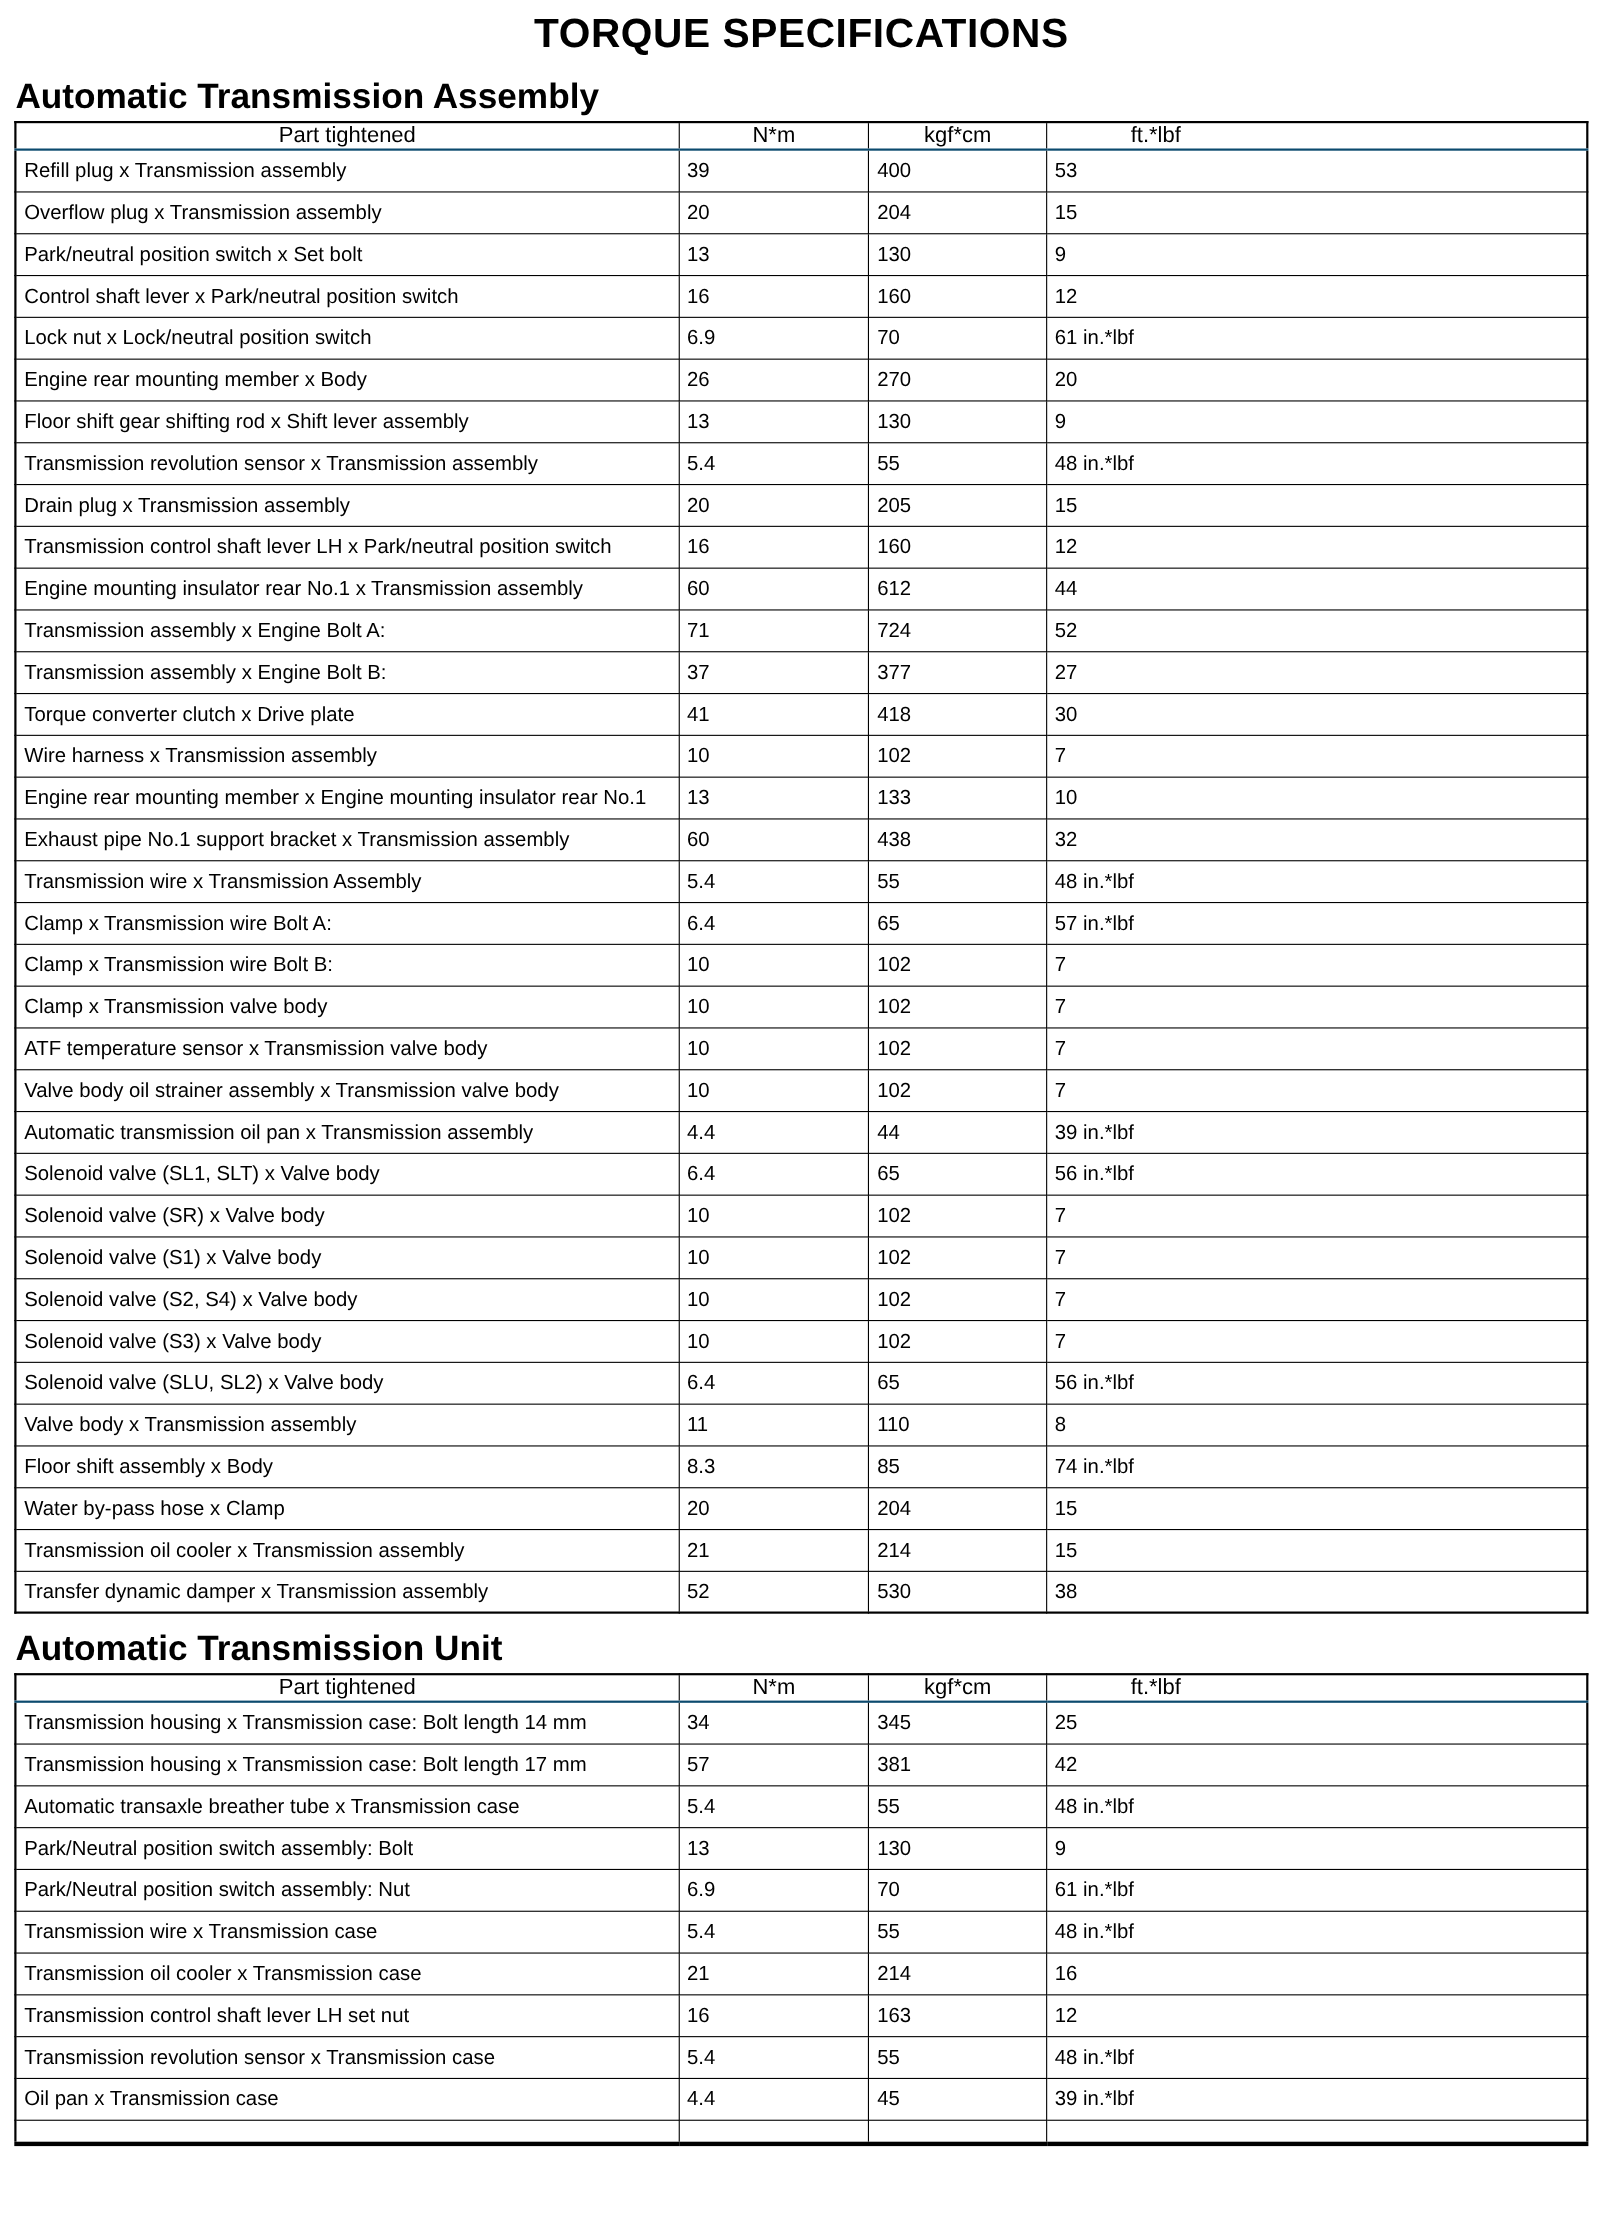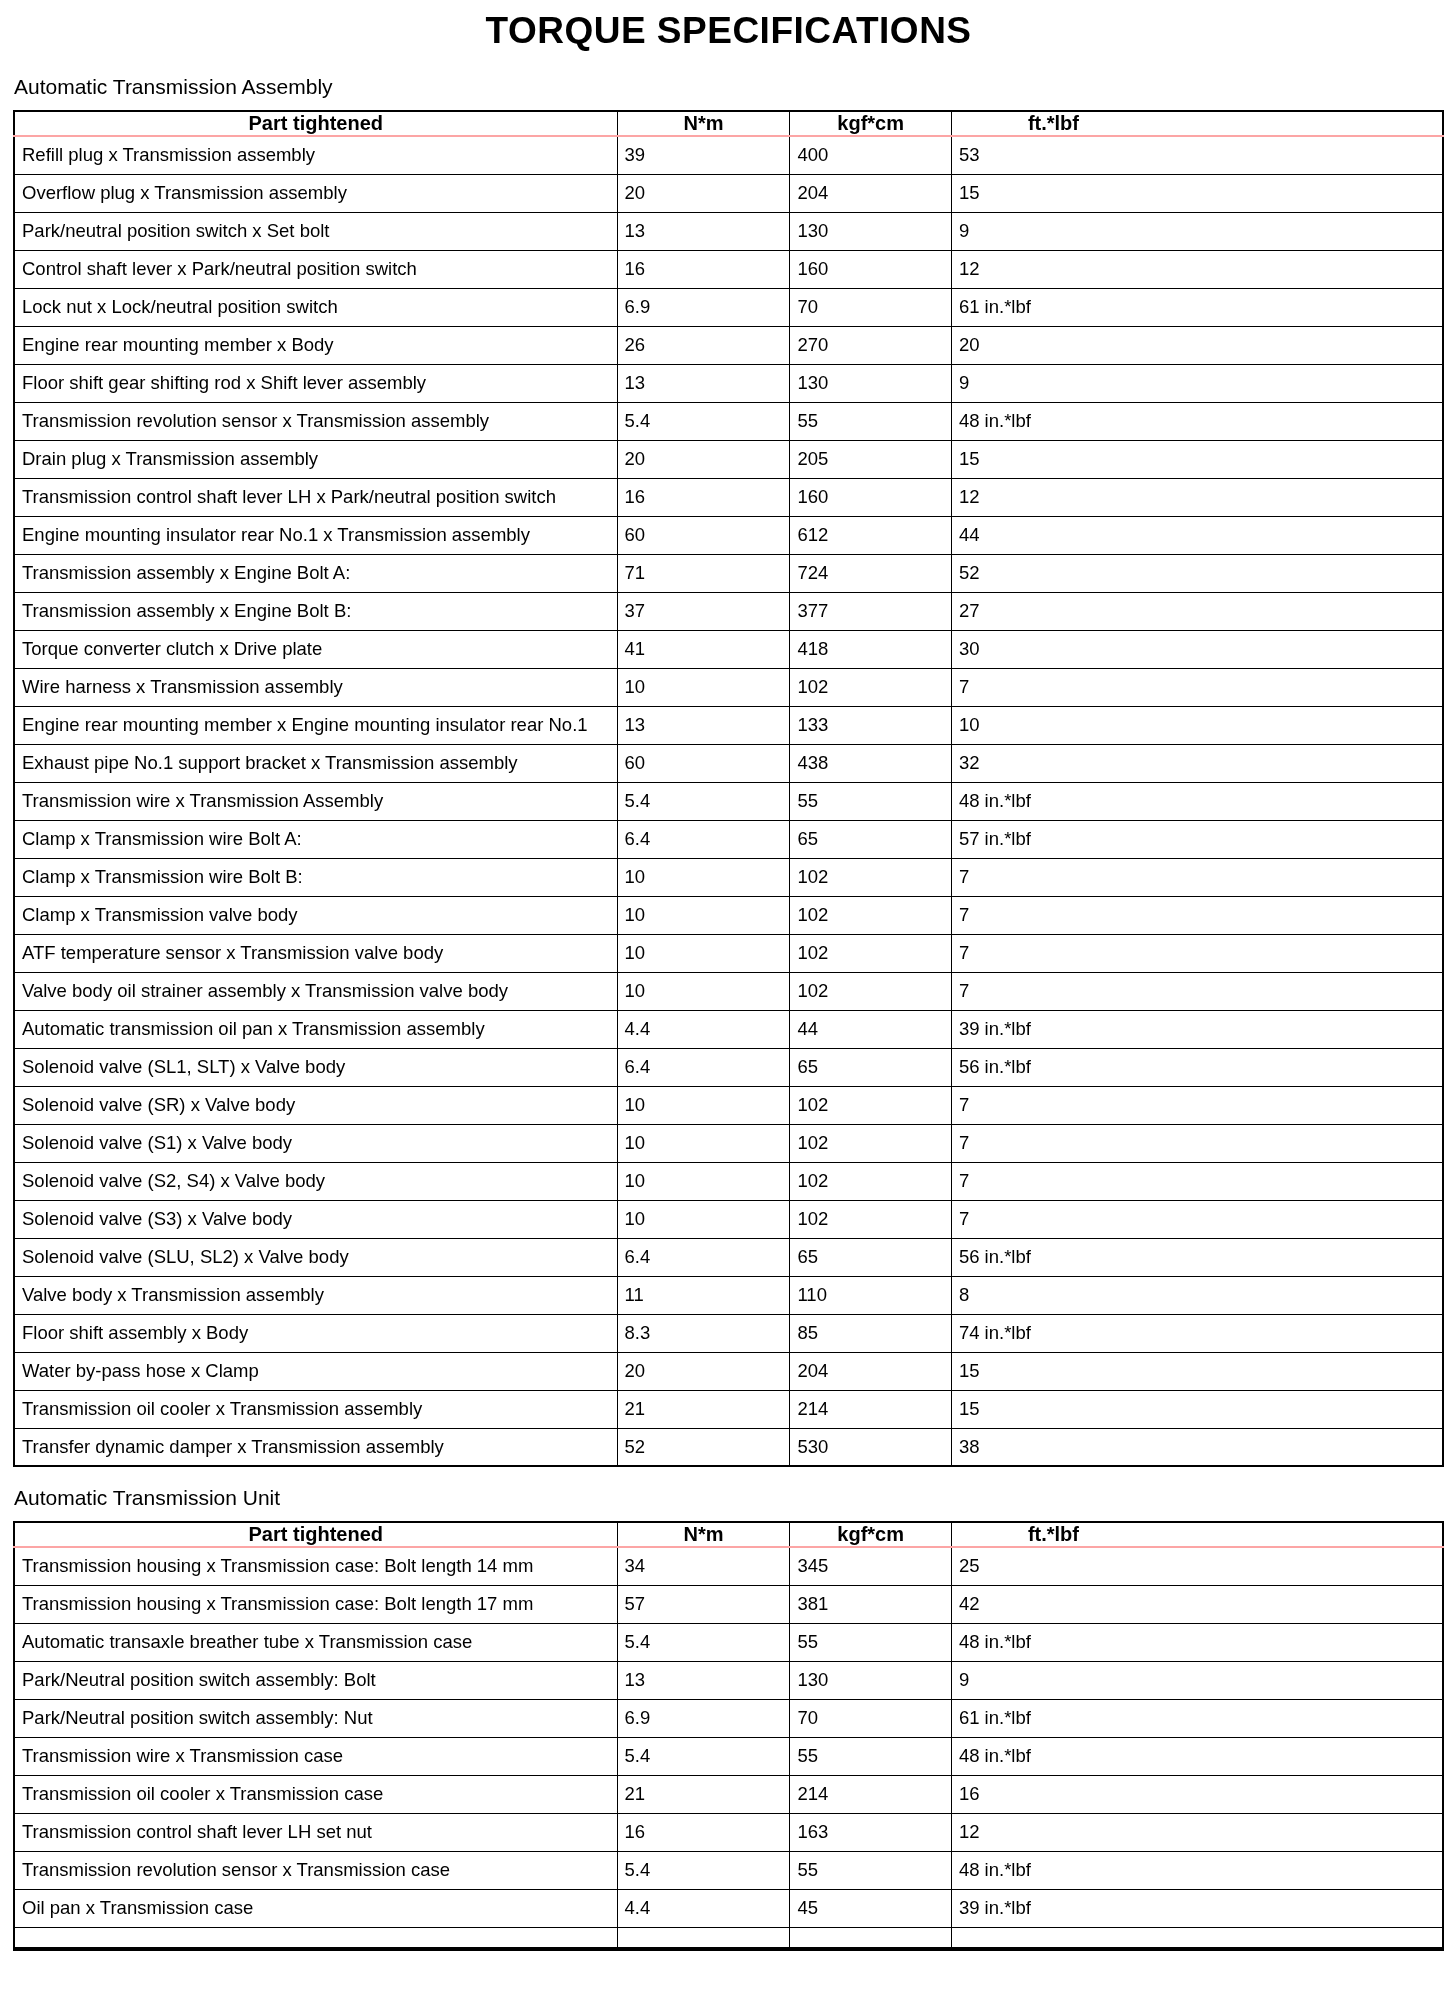--- a/index.html
+++ b/index.html
@@ -20,23 +20,23 @@
   .doc-title {
     margin: 2px 0 0 0;
     text-align: center;
     font-size: 37px;
     line-height: 46px;
     font-weight: bold;
     letter-spacing: 0.5px;
   }
   .section-heading {
     margin: 18px 0 0 1px;
-    font-size: 21px;
+    font-size: 32px;
     line-height: 30px;
-    font-weight: normal;
+    font-weight: bold;
   }
   .section-heading.second {
     margin-top: 16px;
   }
   table.spec-table {
     margin-top: 8px;
     width: 100%;
     border-collapse: collapse;
     table-layout: fixed;
     border: 2px solid #000;
@@ -46,23 +46,23 @@
     box-sizing: border-box;
     border: 1px solid #000;
     white-space: nowrap;
     overflow: hidden;
     vertical-align: middle;
   }
   .spec-table thead th {
     height: 21px;
     padding: 0 7px;
     font-size: 20px;
-    font-weight: bold;
+    font-weight: normal;
     text-align: center;
-    border-bottom: 2px solid #fca5a5;
+    border-bottom: 2px solid #0c4a6e;
   }
   .spec-table thead th.col-last-header {
     text-align: left;
     padding-left: 76px;
   }
   .spec-table tbody td {
     height: 38px;
     padding: 0 7px;
     font-size: 18.5px;
     text-align: left;

